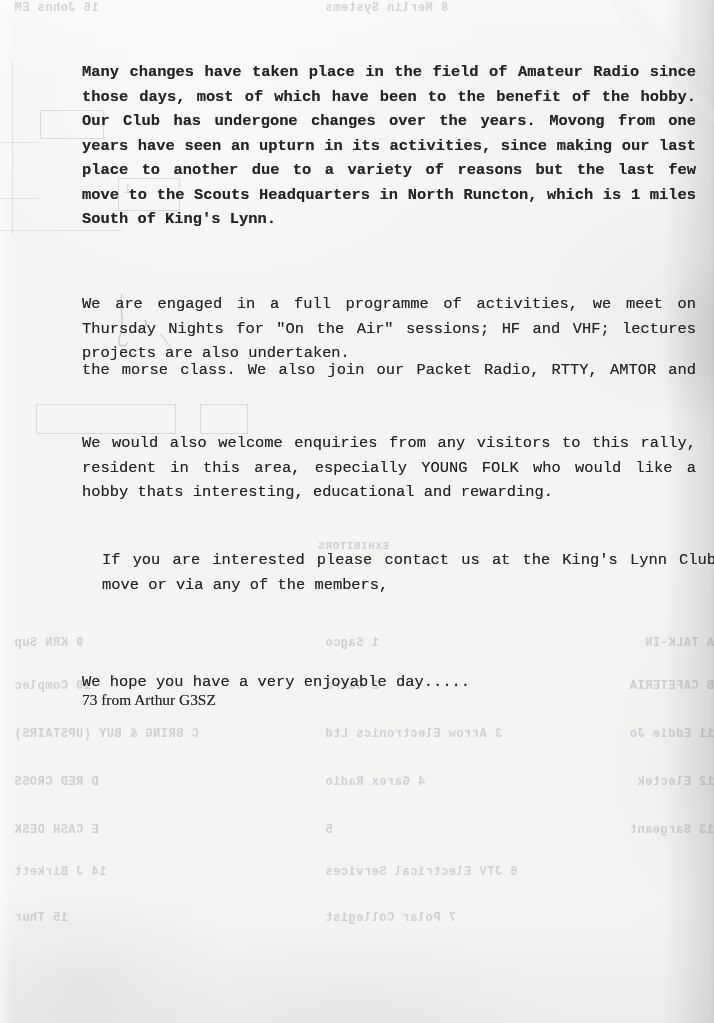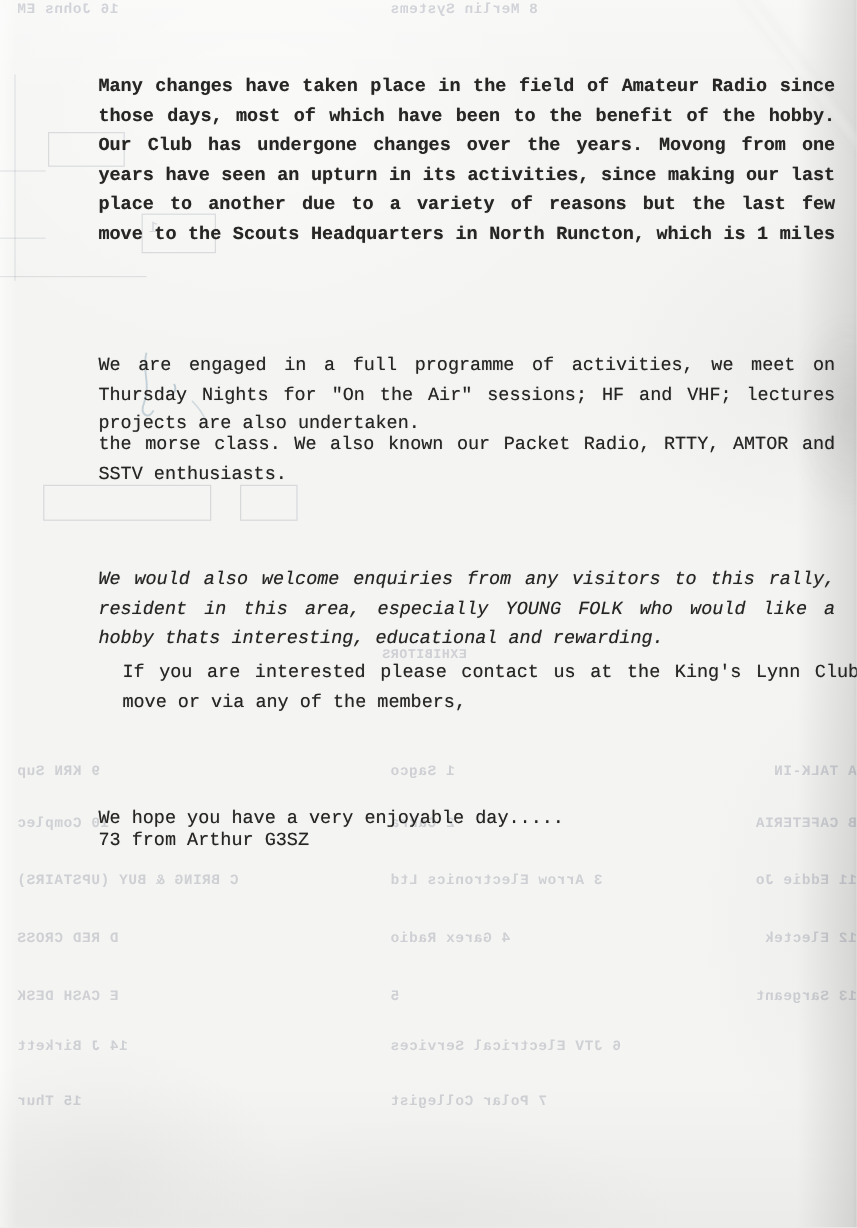--- a/index.html
+++ b/index.html
@@ -37,28 +37,28 @@
     filter:blur(4px);pointer-events:none;
   }
   
   .textcol{position:absolute;left:82px;width:614px;}
   .para{position:absolute;left:0;width:614px;color:#262523;
         font-size:15.4px;line-height:24.5px;
         text-shadow:0 0 0.6px rgba(35,35,33,0.55);}
   .para:nth-of-type(1){top:60px;font-weight:bold;}
   .para:nth-of-type(2){top:246px;margin-top:46px;}
   .para:nth-of-type(3){top:358px;}
-  .para:nth-of-type(4){top:471px;font-style:italic;}
+  .para:nth-of-type(4){top:431px;}
   .para:nth-of-type(5){top:548px;margin-left:20px;}
   .para:nth-of-type(6){top:624px;margin-top:46px;}
   .tline{white-space:pre;text-align:justify;text-align-last:justify;width:614px;}
   .tline.lastline{text-align-last:left;}
   .signature{position:absolute;left:0;top:688px;width:614px;color:#262523;
         font-size:15.4px;line-height:24.5px;white-space:pre;
-        text-shadow:0 0 0.6px rgba(35,35,33,0.55);}
+        text-shadow:0 0 0.6px rgba(35,35,33,0.55);font-family:Liberation Serif, serif;}
   
   .ghost{position:absolute;color:rgba(98,106,126,0.26);
         font-family:"Liberation Mono","DejaVu Sans Mono",monospace;
         font-weight:bold;font-size:12px;line-height:16px;letter-spacing:0.5px;
         white-space:pre;transform:scaleX(-1);filter:blur(0.55px);}
   .ghost-header{left:318px;top:538px;font-size:11px;}
   .grow{position:absolute;left:0;top:0;width:714px;height:16px;}
   .g-left{left:14px;}
   .g-center{left:325px;}
   .g-right{left:600px;width:114px;overflow:hidden;}
@@ -153,29 +153,29 @@
   </svg>
 
   <div class="textcol" id="text-layer">
     <div class="para">
         <div class="tline">Many changes have taken place in the field of Amateur Radio since</div>
         <div class="tline">those days, most of which have been to the benefit of the hobby.</div>
         <div class="tline">Our Club has undergone changes over the years. Movong from one</div>
         <div class="tline">years have seen an upturn in its activities, since making our last</div>
         <div class="tline">place to another due to a variety of reasons but the last few</div>
         <div class="tline">move to the Scouts Headquarters in North Runcton, which is 1 miles</div>
+        <div class="tline lastline">South of King's Lynn.</div>
       </div>
       <div class="para">
         <div class="tline">We are engaged in a full programme of activities, we meet on</div>
         <div class="tline">Thursday Nights for "On the Air" sessions; HF and VHF; lectures</div>
         <div class="tline lastline">projects are also undertaken.</div>
       </div>
       <div class="para">
-        <div class="tline">the morse class. We also known our Packet Radio, RTTY, AMTOR and</div>
-        <div class="tline lastline">SSTV enthusiasts.</div>
+        <div class="tline">the morse class. We also join our Packet Radio, RTTY, AMTOR and</div>
       </div>
       <div class="para">
         <div class="tline">We would also welcome enquiries from any visitors to this rally,</div>
         <div class="tline">resident in this area, especially YOUNG FOLK who would like a</div>
         <div class="tline lastline">hobby thats interesting, educational and rewarding.</div>
       </div>
       <div class="para">
         <div class="tline">If you are interested please contact us at the King's Lynn Club</div>
         <div class="tline lastline">move or via any of the members,</div>
       </div>

